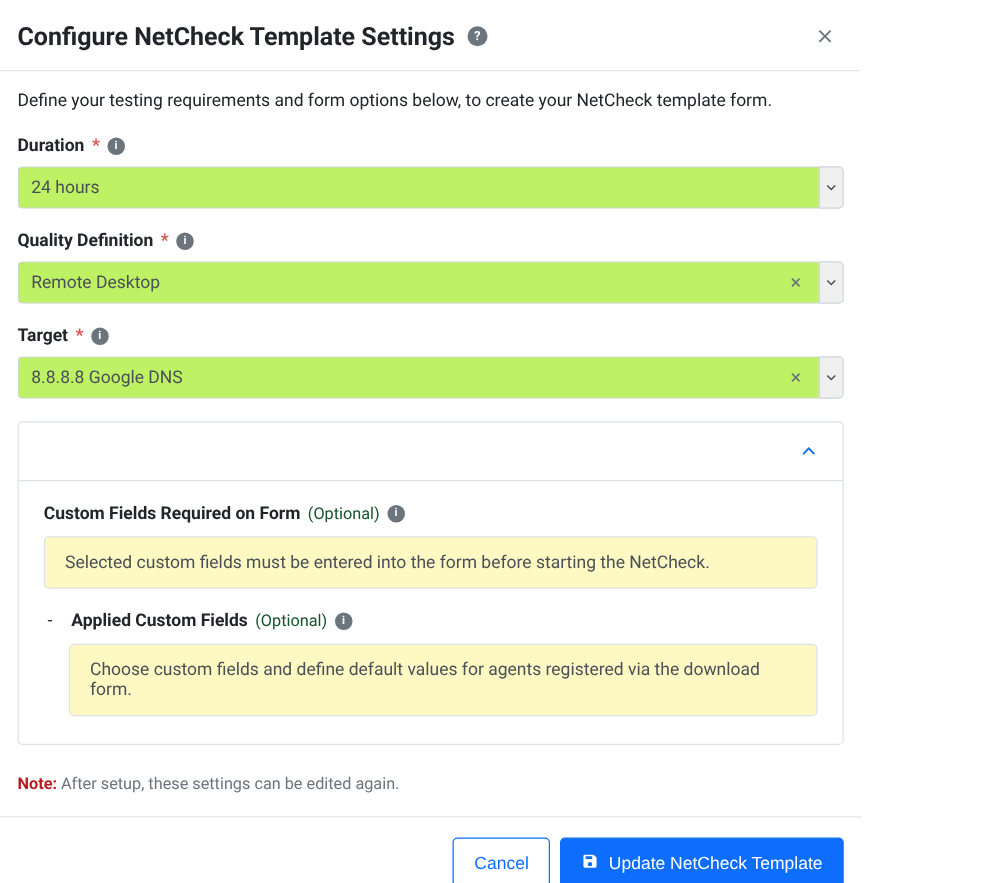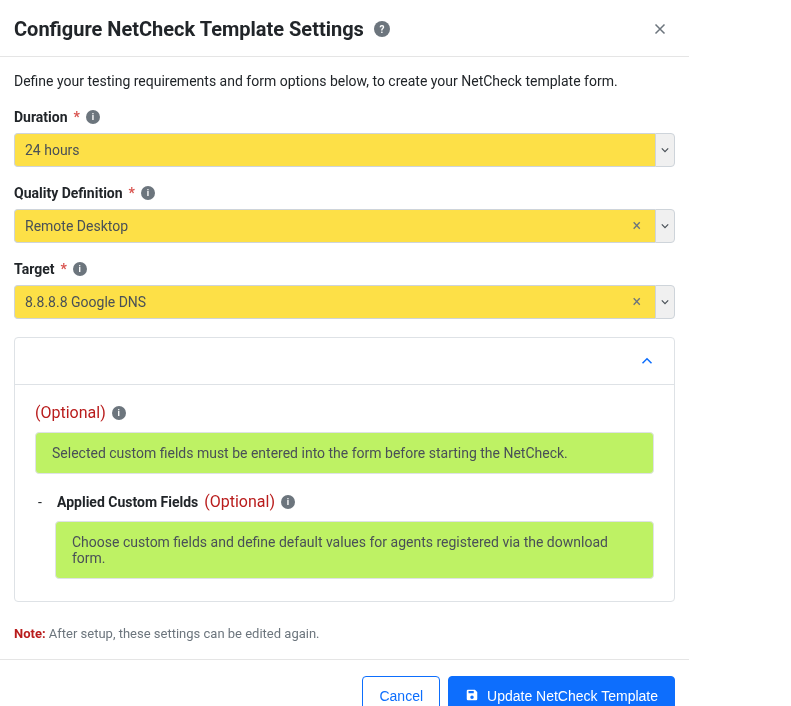--- a/index.html
+++ b/index.html
@@ -17,37 +17,37 @@
 .info-icon.small { width: 14px; height: 14px; font-size: 9px; }
 
 .body { padding: 16px 14px 8px 14px; }
 .intro { color: #212529; margin-bottom: 20px; font-size: 14px; }
 
 .field { margin-bottom: 18px; }
 .field-label { font-weight: 700; font-size: 14px; color: #212529; display: flex; align-items: center; gap: 6px; margin-bottom: 8px; text-align: right; }
 .req { color: #d9534f; font-weight: 700; }
 
 .select-wrap { position: relative; display: flex; }
-.select-value { flex: 1; border: 1px solid #ced4da; border-right: none; border-radius: 4px 0 0 4px; padding: 8px 10px; font-size: 14px; color: #495057; background: #fde047; display: flex; align-items: center; }
+.select-value { flex: 1; border: 1px solid #ced4da; border-right: none; border-radius: 4px 0 0 4px; padding: 8px 10px; font-size: 14px; color: #495057; background: #bef264; display: flex; align-items: center; }
 .select-value .clear { margin-left: auto; color: #6c757d; cursor: pointer; font-size: 16px; line-height: 1; padding: 0 4px; }
 .select-caret { width: 20px; background: #f0f0f0; border: 1px solid #ced4da; border-radius: 0 4px 4px 0; display: flex; align-items: center; justify-content: center; color: #495057; cursor: pointer; }
 .select-caret svg { width: 8px; height: 8px; }
 
 .panel { border: 1px solid #dee2e6; border-radius: 4px; background: #fff; margin-top: 6px; }
 .panel-head { padding: 14px 18px; display: flex; align-items: center; color: #495057; font-size: 15px; cursor: pointer; }
 .panel-head .spacer { flex: 1; }
 .chevron { color: #0d6efd; display: flex; }
 .chevron svg { width: 18px; height: 18px; }
 .panel-body { border-top: 1px solid #dee2e6; padding: 18px 20px 22px 20px; }
 
 .subfield { margin-bottom: 18px; }
 .subfield:last-child { margin-bottom: 0; }
 .subfield-label { font-weight: 700; font-size: 14px; color: #212529; display: flex; align-items: center; gap: 6px; margin-bottom: 10px; }
-.optional { font-weight: 400; color: #b91c1c; font-size: 16px; }
-.readonly-box { border: 1px solid #dee2e6; border-radius: 4px; padding: 12px 16px; color: #495057; font-size: 14px; background: #bef264; }
+.optional { font-weight: 400; color: #14532d; font-size: 13px; }
+.readonly-box { border: 1px solid #dee2e6; border-radius: 4px; padding: 12px 16px; color: #495057; font-size: 14px; background: #fef9c3; }
 .dash { display: inline-block; width: 10px; text-align: center; color: #212529; font-weight: 400; margin-right: 6px; }
 .subfield.with-dash { display: flex; flex-direction: column; }
 .subfield.with-dash .subfield-label { align-items: center; }
 .subfield.with-dash .readonly-box { margin-left: 20px; }
 
 .note { color: #6c757d; font-size: 13px; margin: 24px 0 10px 0; }
 .note b { color: #b91c1c; }
 
 .footer { border-top: 1px solid #e5e5e5; padding: 16px 14px; display: flex; justify-content: flex-end; gap: 8px; }
 .btn { border-radius: 4px; padding: 11px 16px; font-size: 14px; cursor: pointer; display: inline-flex; gap: 8px; }
@@ -138,20 +138,21 @@
         <span class="chevron">
           <svg viewBox="0 0 24 24" fill="none" stroke="currentColor" stroke-width="2">
               <path d="M6 15l6-6 6 6"></path>
             </svg>
         </span>
       </div>
       <div class="panel-body">
 
         <div class="subfield">
           <div class="subfield-label">
+            <span>Custom Fields Required on Form</span>
             <span class="optional">(Optional)</span>
             <span class="info-icon small">i</span>
           </div>
           <div class="readonly-box">
             <span>Selected custom fields must be entered into the form before starting the NetCheck.</span>
           </div>
         </div>
 
         <div class="subfield with-dash">
           <div class="subfield-label">

